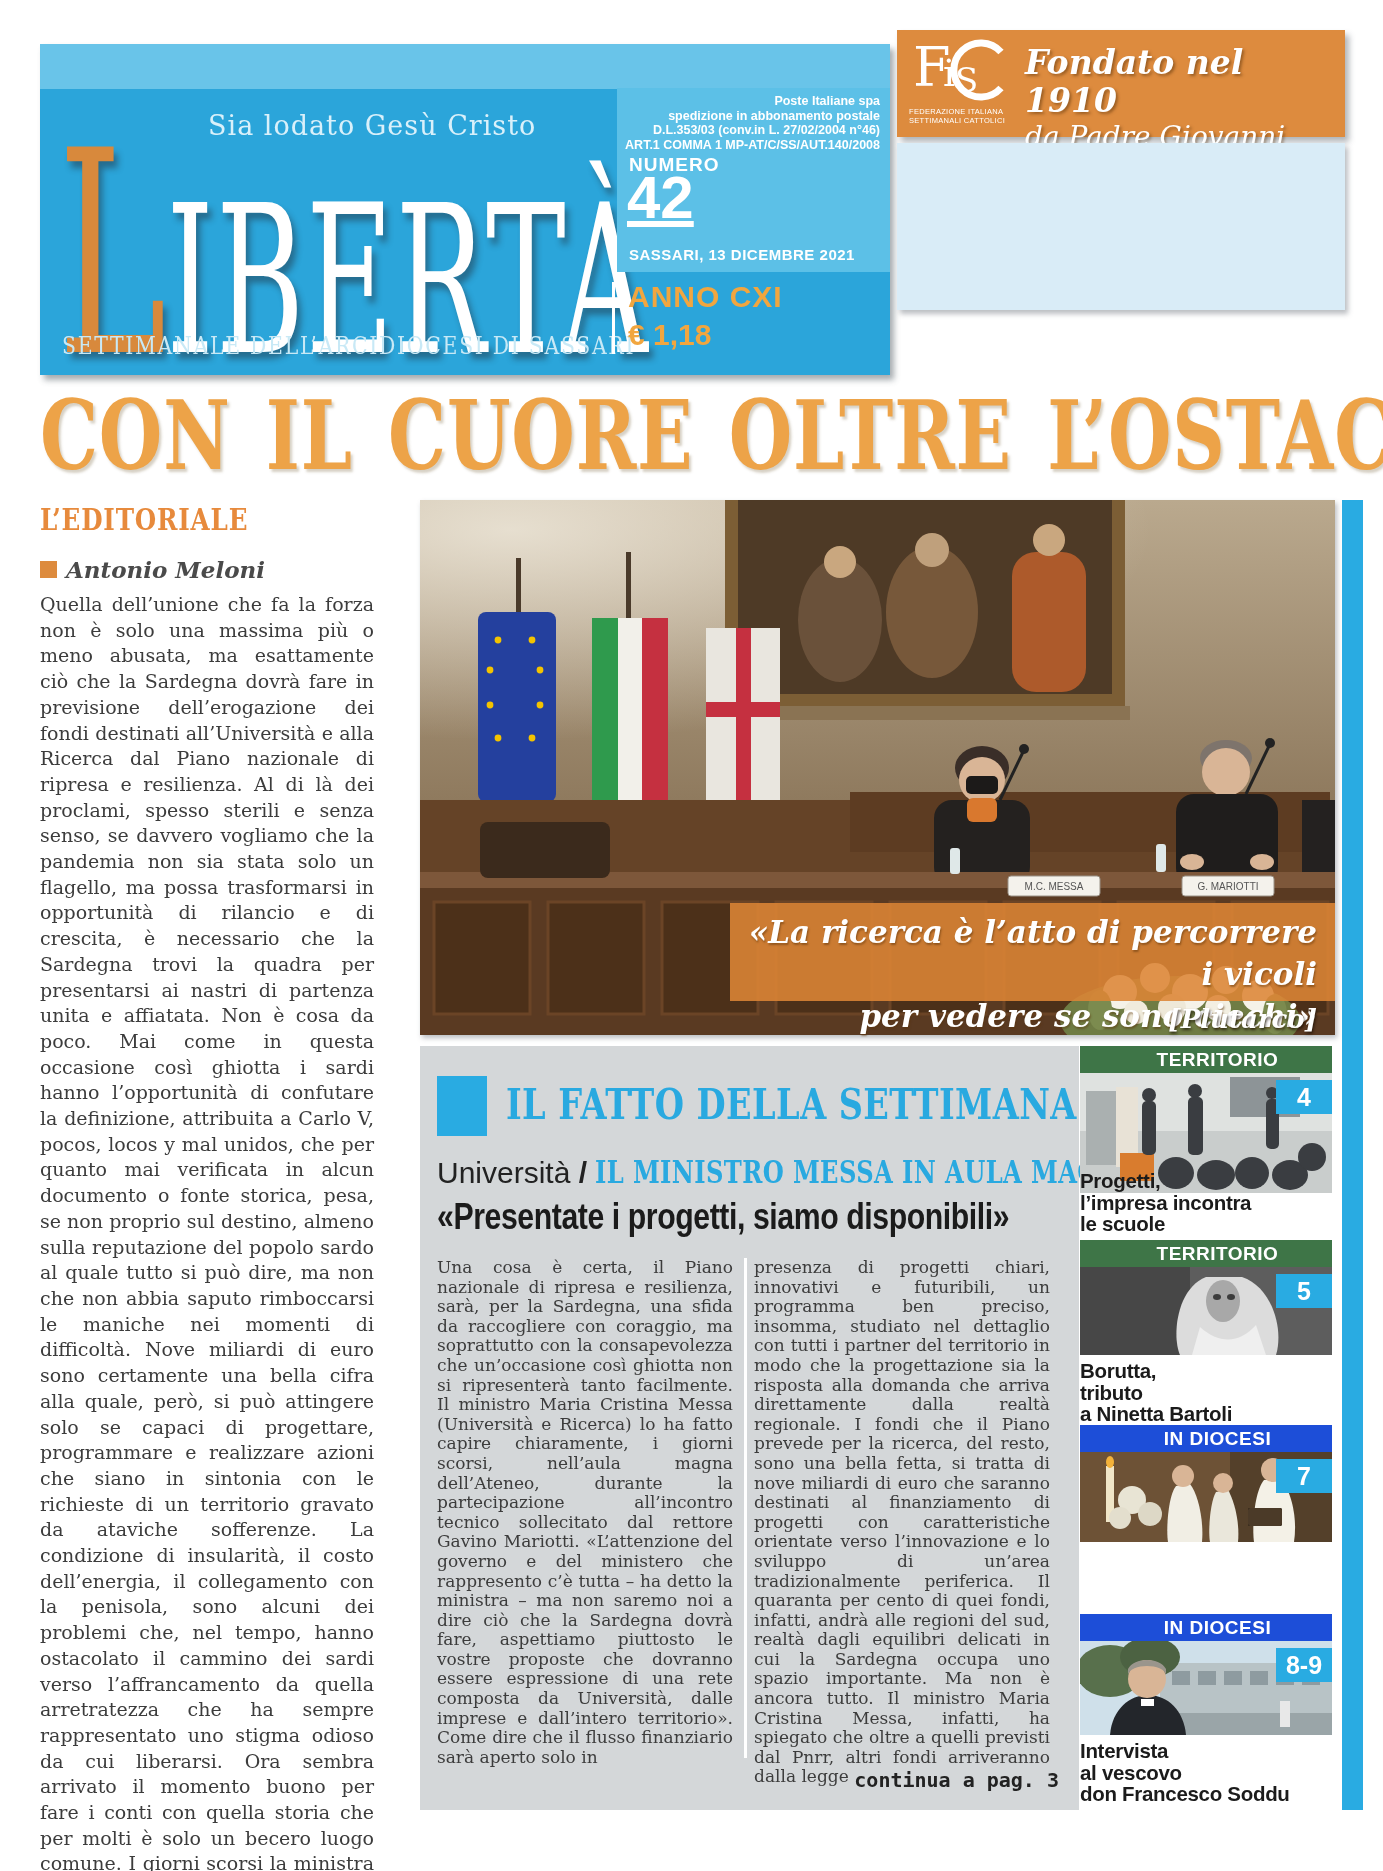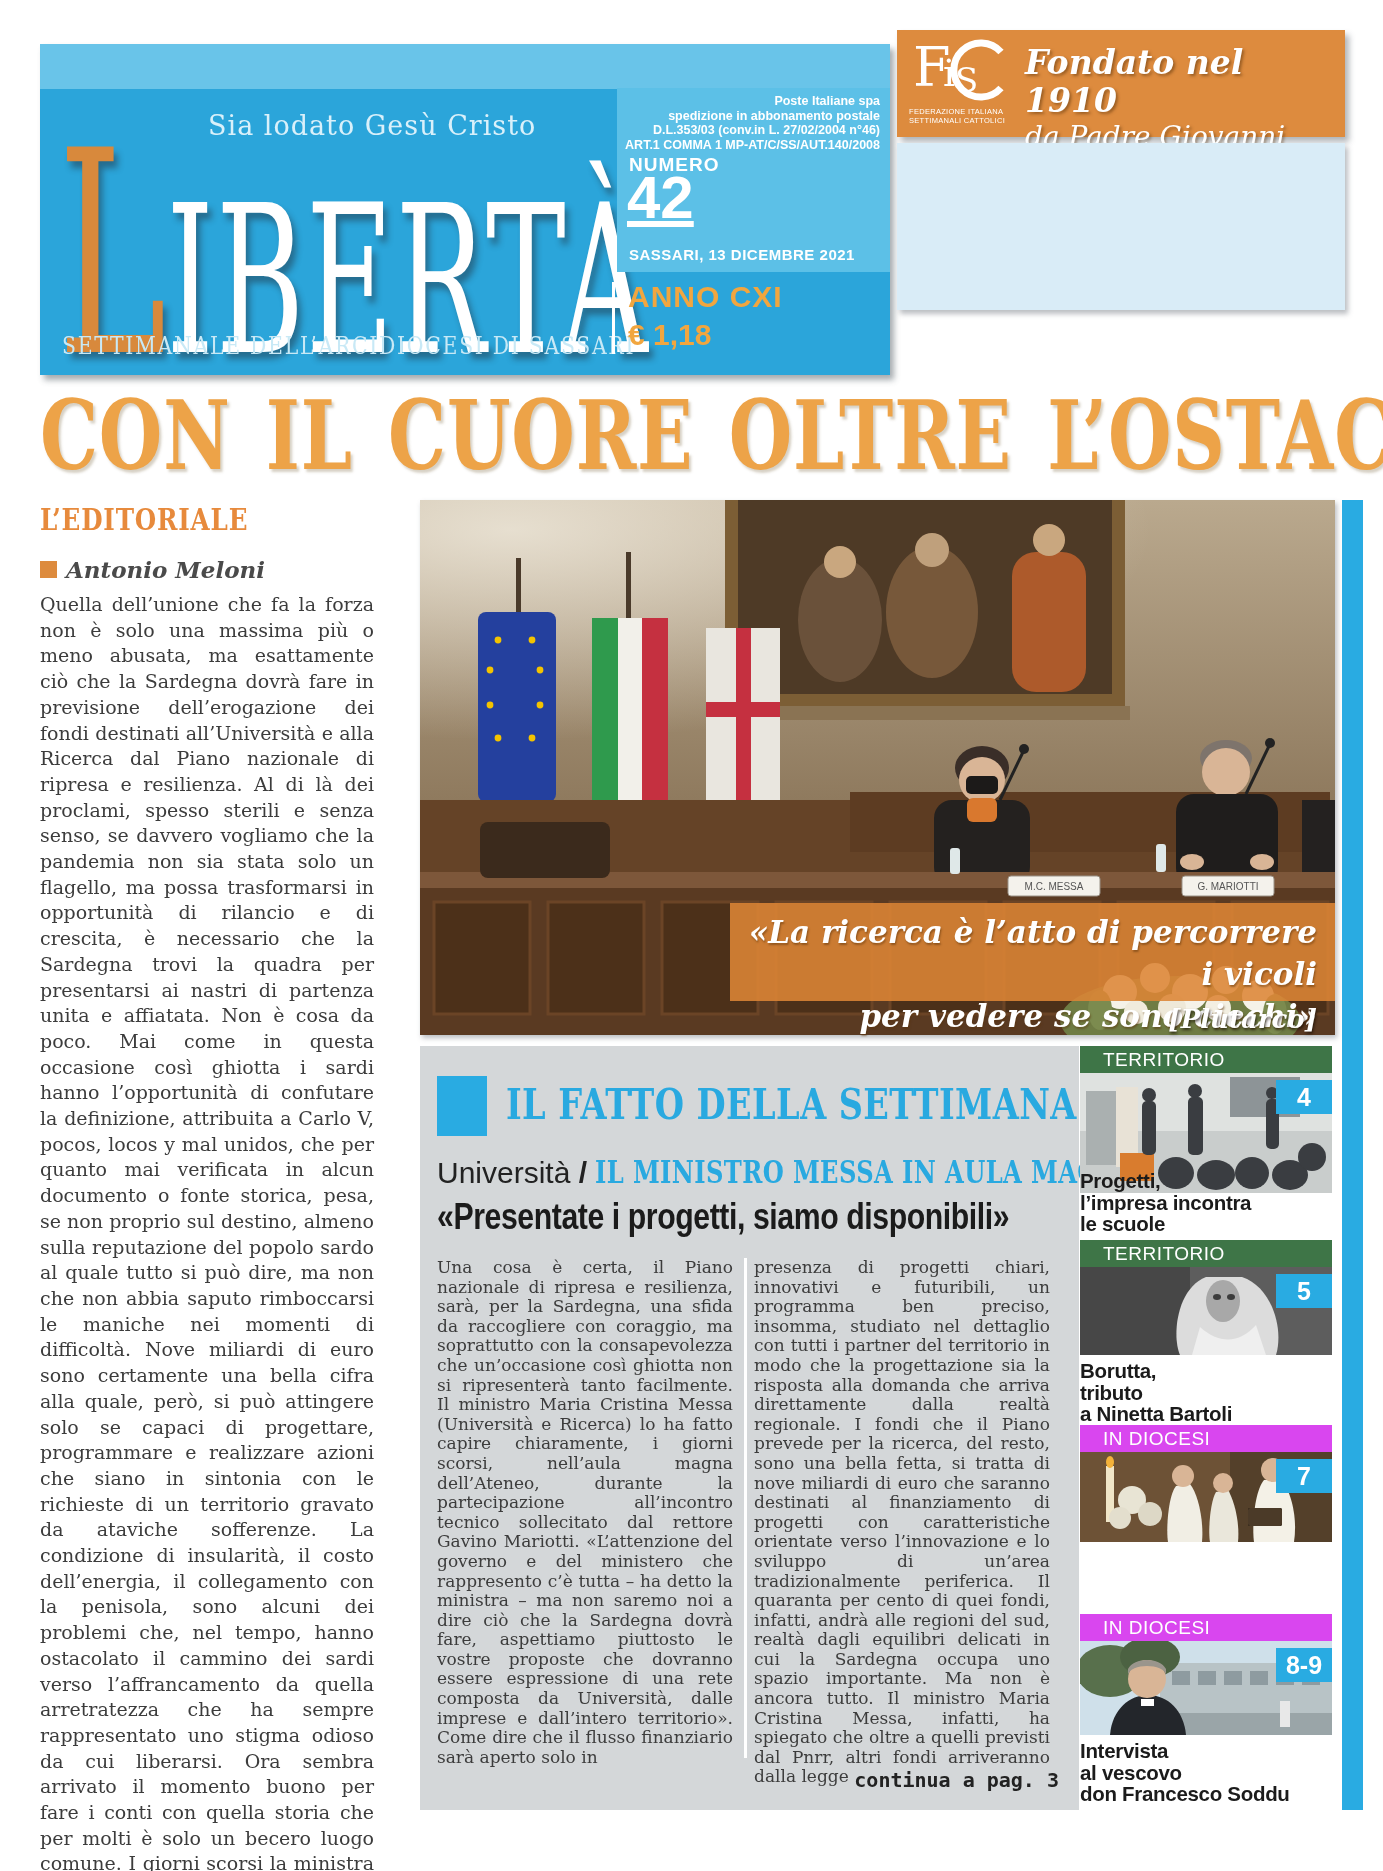--- a/index.html
+++ b/index.html
@@ -85,24 +85,24 @@
   #art-headline .condense{font-size:36px;transform:scaleX(.84);letter-spacing:-.5px;}
   .art-col{top:212px;width:296px;font-size:17px;line-height:19.6px;text-align:justify;color:#3c3c3c;}
   #art-col1{left:17px;}
   #art-col2{left:334px;}
   #col-rule{left:324px;top:212px;width:3px;height:500px;background:#ffffff;}
   #continua{right:20px;top:722px;font-family:"DejaVu Sans Mono",monospace;font-weight:bold;
             font-size:20px;color:#222;}
 
   
   .sb-banner{left:1080px;width:252px;height:27px;color:#fff;font-family:"Liberation Sans",sans-serif;
-             font-weight:normal;font-size:19px;line-height:27px;padding-left:23px;box-sizing:border-box;
-             letter-spacing:.5px;}
+             font-weight:bold;font-size:19px;line-height:27px;padding-left:23px;box-sizing:border-box;
+             letter-spacing:.5px;text-align:center;}
   .sb-banner.green{background:#3e7547;}
-  .sb-banner.red{background:#d946ef;}
+  .sb-banner.red{background:#1d4ed8;}
   .sb-photo{left:1080px;width:252px;overflow:hidden;background:#888;}
   .sb-photo svg{display:block;width:100%;height:100%;}
   .pagetab{position:absolute;top:7px;right:0;width:56px;height:34px;background:#29abe2;color:#fff;
            font-family:"Liberation Sans",sans-serif;font-weight:bold;font-size:25px;line-height:34px;
            text-align:center;}
   .sb-title{left:1080px;width:255px;font-family:"Liberation Sans",sans-serif;font-weight:bold;
             font-size:20.5px;line-height:21.5px;color:#1b1b1b;white-space:pre-line;letter-spacing:-.3px;}
 </style>
 </head>
 <body>

